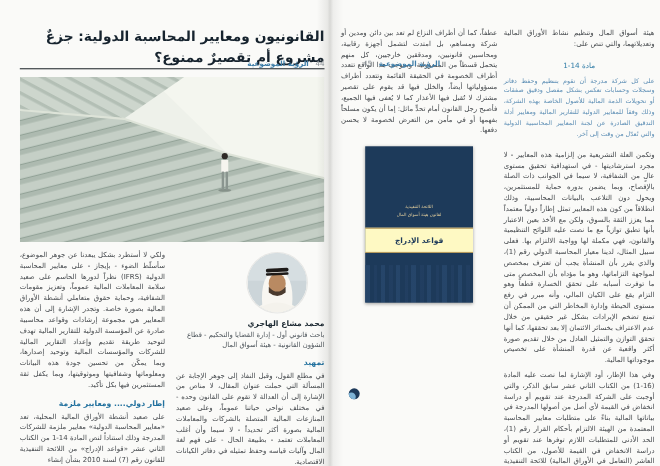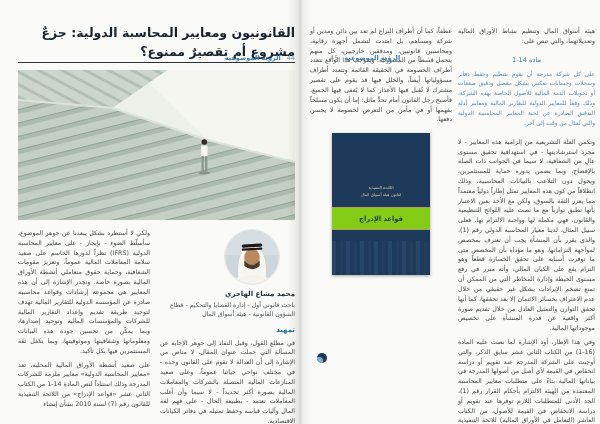--- a/index.html
+++ b/index.html
@@ -55,21 +55,21 @@
   .author-title{font-size:6.2px;color:#4c545a;line-height:1.5;margin-top:2px;}
   
   .book-cover{
     position:relative;width:98px;height:142px;margin:9px auto 0;
     background:#1d3a5a;box-shadow:0 1px 3px rgba(0,0,0,0.35);
   }
   .bc-smalls{position:absolute;top:36%;left:0;right:0;text-align:center;}
   .bc-small{font-size:4px;color:#d9c79a;line-height:1.8;}
   .bc-band{
     position:absolute;top:52%;left:0;right:0;height:15%;
-    background:#84cc16;border-top:1px solid #b59a5e;border-bottom:1px solid #b59a5e;
+    background:#fef9c3;border-top:1px solid #b59a5e;border-bottom:1px solid #b59a5e;
     display:flex;align-items:center;justify-content:center;
   }
   .bc-band span{font-size:6.8px;font-weight:bold;color:#1d3a5a;}
   .bc-skyline{
     position:absolute;bottom:0;left:0;right:0;height:24%;
     background:repeating-linear-gradient(90deg,#27476c 0 4px,#1d3a5a 4px 8px,#223f62 8px 11px,#1d3a5a 11px 14px);
     opacity:0.85;
   }
   
   .footer-logo{
@@ -119,20 +119,21 @@
           <circle cx="187" cy="72" r="2.8" fill="#2e2a26"></circle>
           <path d="M183.8 75.5 h6.4 v11 h-6.4 z" fill="#f6f5ef"></path>
           <rect x="184.2" y="86" width="2.2" height="16.5" fill="#8a958f"></rect>
           <rect x="187.8" y="86" width="2.2" height="16.5" fill="#8a958f"></rect>
         </g>
       </svg>
     </div>
 
     <div class="col col-outer">
       <p class="body">ولكي لا أستطرد بشكل يبعدنا عن جوهر الموضوع، سأسلّط الضوء - بإيجاز - على معايير المحاسبة الدولية (IFRS) نظراً لدورها الحاسم على صعيد سلامة المعاملات المالية عموماً، وتعزيز مقومات الشفافية، وحماية حقوق متعاملي أنشطة الأوراق المالية بصورة خاصة. وتجدر الإشارة إلى أن هذه المعايير هي مجموعة إرشادات وقواعد محاسبية صادرة عن المؤسسة الدولية للتقارير المالية تهدف لتوحيد طريقة تقديم وإعداد التقارير المالية للشركات والمؤسسات المالية وتوحيد إصدارها، وبما يمكّن من تحسين جودة هذه البيانات ومعلوماتها وشفافيتها وموثوقيتها، وبما يكفل ثقة المستثمرين فيها بكل تأكيد.</p>
+      <h3 class="subhead">إطار دولي.... ومعايير ملزمة</h3>
       <p class="body">على صعيد أنشطة الأوراق المالية المحلية، تعد «معايير المحاسبة الدولية» معايير ملزمة للشركات المدرجة وذلك استناداً لنص المادة 14-1 من الكتاب الثاني عشر «قواعد الإدراج» من اللائحة التنفيذية للقانون رقم (7) لسنة 2010 بشأن إنشاء</p>
     </div>
 
     <div class="col col-inner">
       <div class="avatar">
         <svg viewBox="0 0 60 60">
           <defs>
               <clipPath id="avclip">
                 <circle cx="30" cy="30" r="30"></circle>
               </clipPath>

